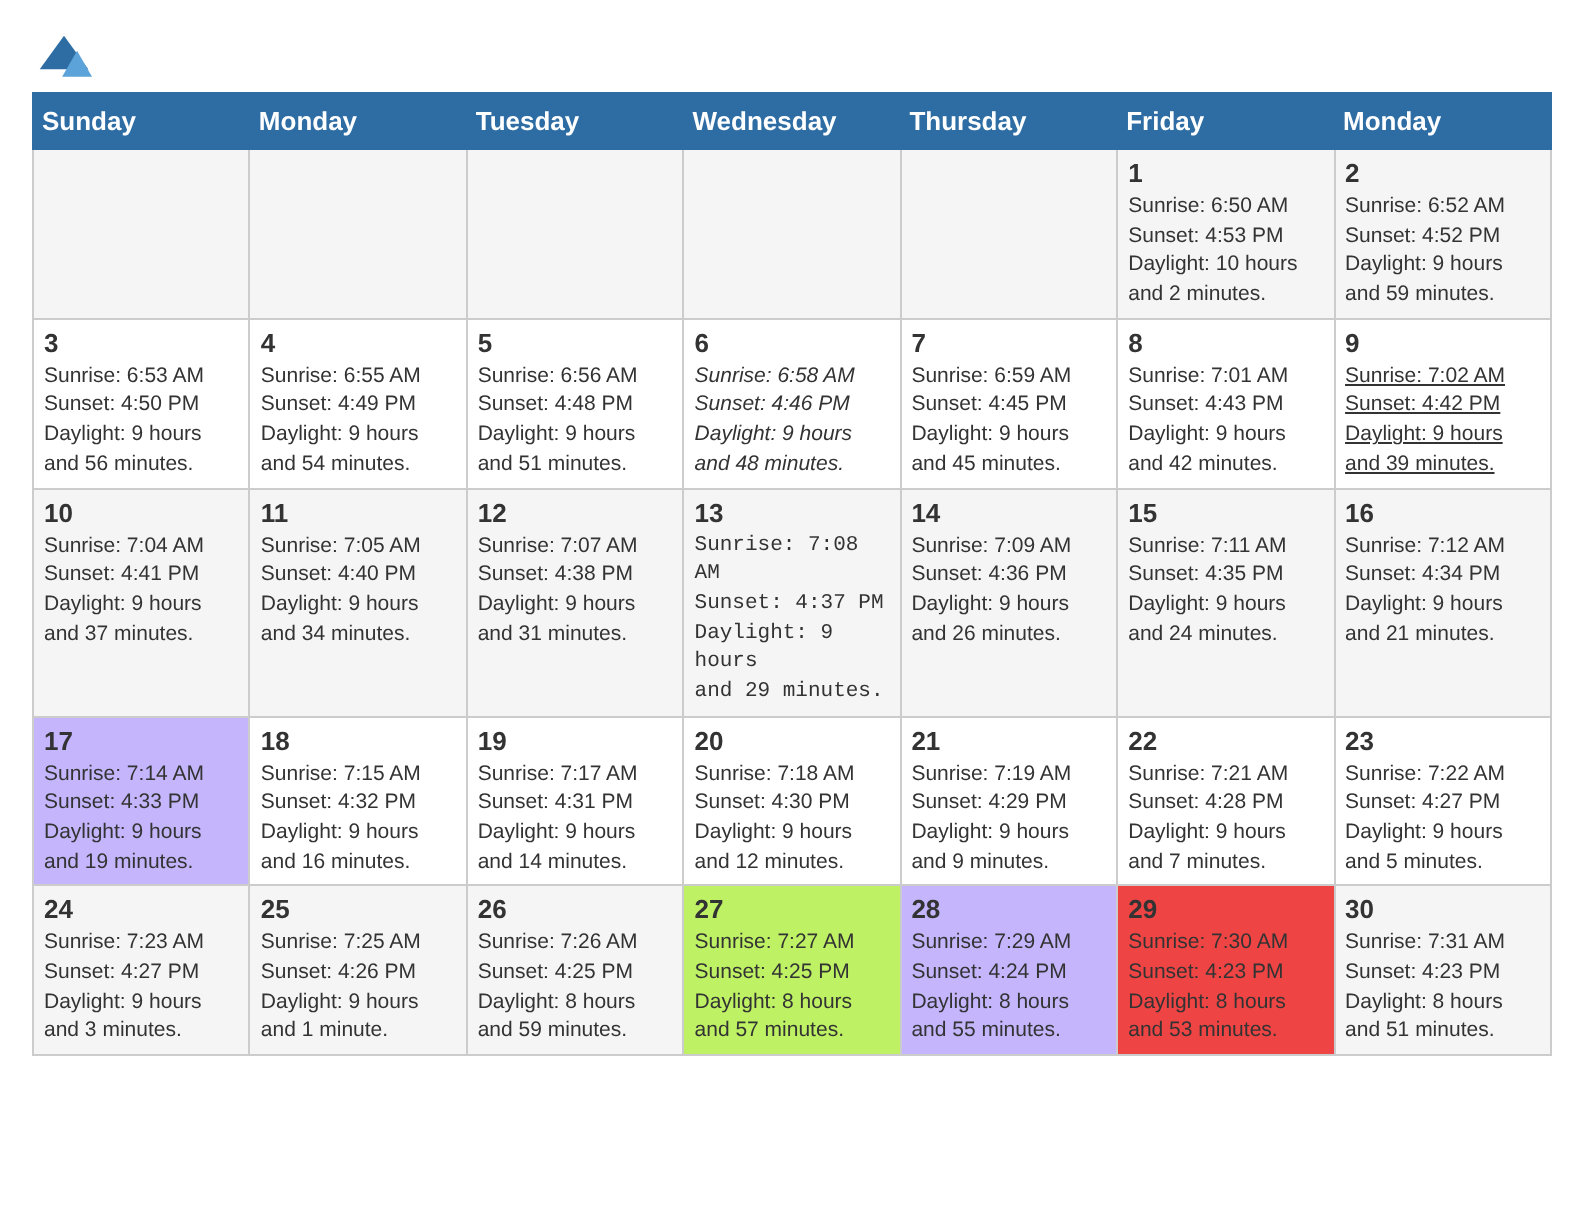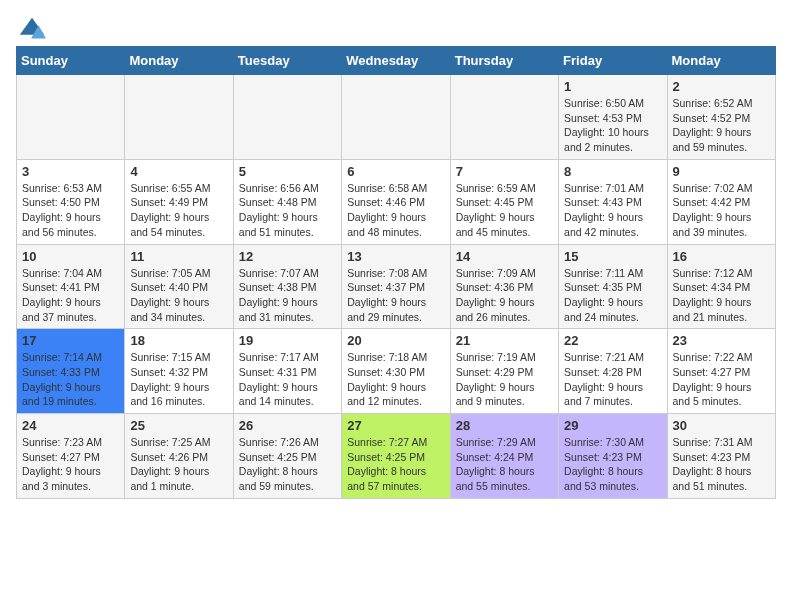--- a/index.html
+++ b/index.html
@@ -157,42 +157,42 @@
         </td>
         <td style="background-color: rgb(255, 255, 255);">
           <span class="day-number">5</span>
           <div class="day-info" style="white-space: pre-line;">Sunrise: 6:56 AM
 Sunset: 4:48 PM
 Daylight: 9 hours
 and 51 minutes.</div>
         </td>
         <td style="background-color: rgb(255, 255, 255);">
           <span class="day-number">6</span>
-          <div class="day-info" style="white-space: pre-line;">Sunrise: 6:58 AM
+          <div class="day-info" style="white-space: pre-line; font-style: italic;">Sunrise: 6:58 AM
 Sunset: 4:46 PM
 Daylight: 9 hours
 and 48 minutes.</div>
         </td>
         <td style="background-color: rgb(255, 255, 255);">
           <span class="day-number">7</span>
           <div class="day-info" style="white-space: pre-line;">Sunrise: 6:59 AM
 Sunset: 4:45 PM
 Daylight: 9 hours
 and 45 minutes.</div>
         </td>
         <td style="background-color: rgb(255, 255, 255);">
           <span class="day-number">8</span>
           <div class="day-info" style="white-space: pre-line;">Sunrise: 7:01 AM
 Sunset: 4:43 PM
 Daylight: 9 hours
 and 42 minutes.</div>
         </td>
         <td style="background-color: rgb(255, 255, 255);">
           <span class="day-number">9</span>
-          <div class="day-info" style="white-space: pre-line;">Sunrise: 7:02 AM
+          <div class="day-info" style="white-space: pre-line; text-decoration: underline;">Sunrise: 7:02 AM
 Sunset: 4:42 PM
 Daylight: 9 hours
 and 39 minutes.</div>
         </td>
       </tr>
       <tr>
         <td style="background-color: rgb(245, 245, 245);">
           <span class="day-number">10</span>
           <div class="day-info" style="white-space: pre-line;">Sunrise: 7:04 AM
 Sunset: 4:41 PM
@@ -208,21 +208,21 @@
         </td>
         <td style="background-color: rgb(245, 245, 245);">
           <span class="day-number">12</span>
           <div class="day-info" style="white-space: pre-line;">Sunrise: 7:07 AM
 Sunset: 4:38 PM
 Daylight: 9 hours
 and 31 minutes.</div>
         </td>
         <td style="background-color: rgb(245, 245, 245);">
           <span class="day-number">13</span>
-          <div class="day-info" style="white-space: pre-line;">Sunrise: 7:08 AM
+          <div class="day-info" style="white-space: pre-line; font-family: Liberation Mono, monospace;">Sunrise: 7:08 AM
 Sunset: 4:37 PM
 Daylight: 9 hours
 and 29 minutes.</div>
         </td>
         <td style="background-color: rgb(245, 245, 245);">
           <span class="day-number">14</span>
           <div class="day-info" style="white-space: pre-line;">Sunrise: 7:09 AM
 Sunset: 4:36 PM
 Daylight: 9 hours
 and 26 minutes.</div>
@@ -236,21 +236,21 @@
         </td>
         <td style="background-color: rgb(245, 245, 245);">
           <span class="day-number">16</span>
           <div class="day-info" style="white-space: pre-line;">Sunrise: 7:12 AM
 Sunset: 4:34 PM
 Daylight: 9 hours
 and 21 minutes.</div>
         </td>
       </tr>
       <tr>
-        <td style="background-color: #3b82f6;">
+        <td style="background-color: #c4b5fd;">
           <span class="day-number">17</span>
           <div class="day-info" style="white-space: pre-line;">Sunrise: 7:14 AM
 Sunset: 4:33 PM
 Daylight: 9 hours
 and 19 minutes.</div>
         </td>
         <td style="background-color: rgb(255, 255, 255);">
           <span class="day-number">18</span>
           <div class="day-info" style="white-space: pre-line;">Sunrise: 7:15 AM
 Sunset: 4:32 PM
@@ -322,21 +322,21 @@
 Daylight: 8 hours
 and 57 minutes.</div>
         </td>
         <td style="background-color: #c4b5fd;">
           <span class="day-number">28</span>
           <div class="day-info" style="white-space: pre-line;">Sunrise: 7:29 AM
 Sunset: 4:24 PM
 Daylight: 8 hours
 and 55 minutes.</div>
         </td>
-        <td style="background-color: #c4b5fd;">
+        <td style="background-color: #ef4444;">
           <span class="day-number">29</span>
           <div class="day-info" style="white-space: pre-line;">Sunrise: 7:30 AM
 Sunset: 4:23 PM
 Daylight: 8 hours
 and 53 minutes.</div>
         </td>
         <td style="background-color: rgb(245, 245, 245);">
           <span class="day-number">30</span>
           <div class="day-info" style="white-space: pre-line;">Sunrise: 7:31 AM
 Sunset: 4:23 PM

